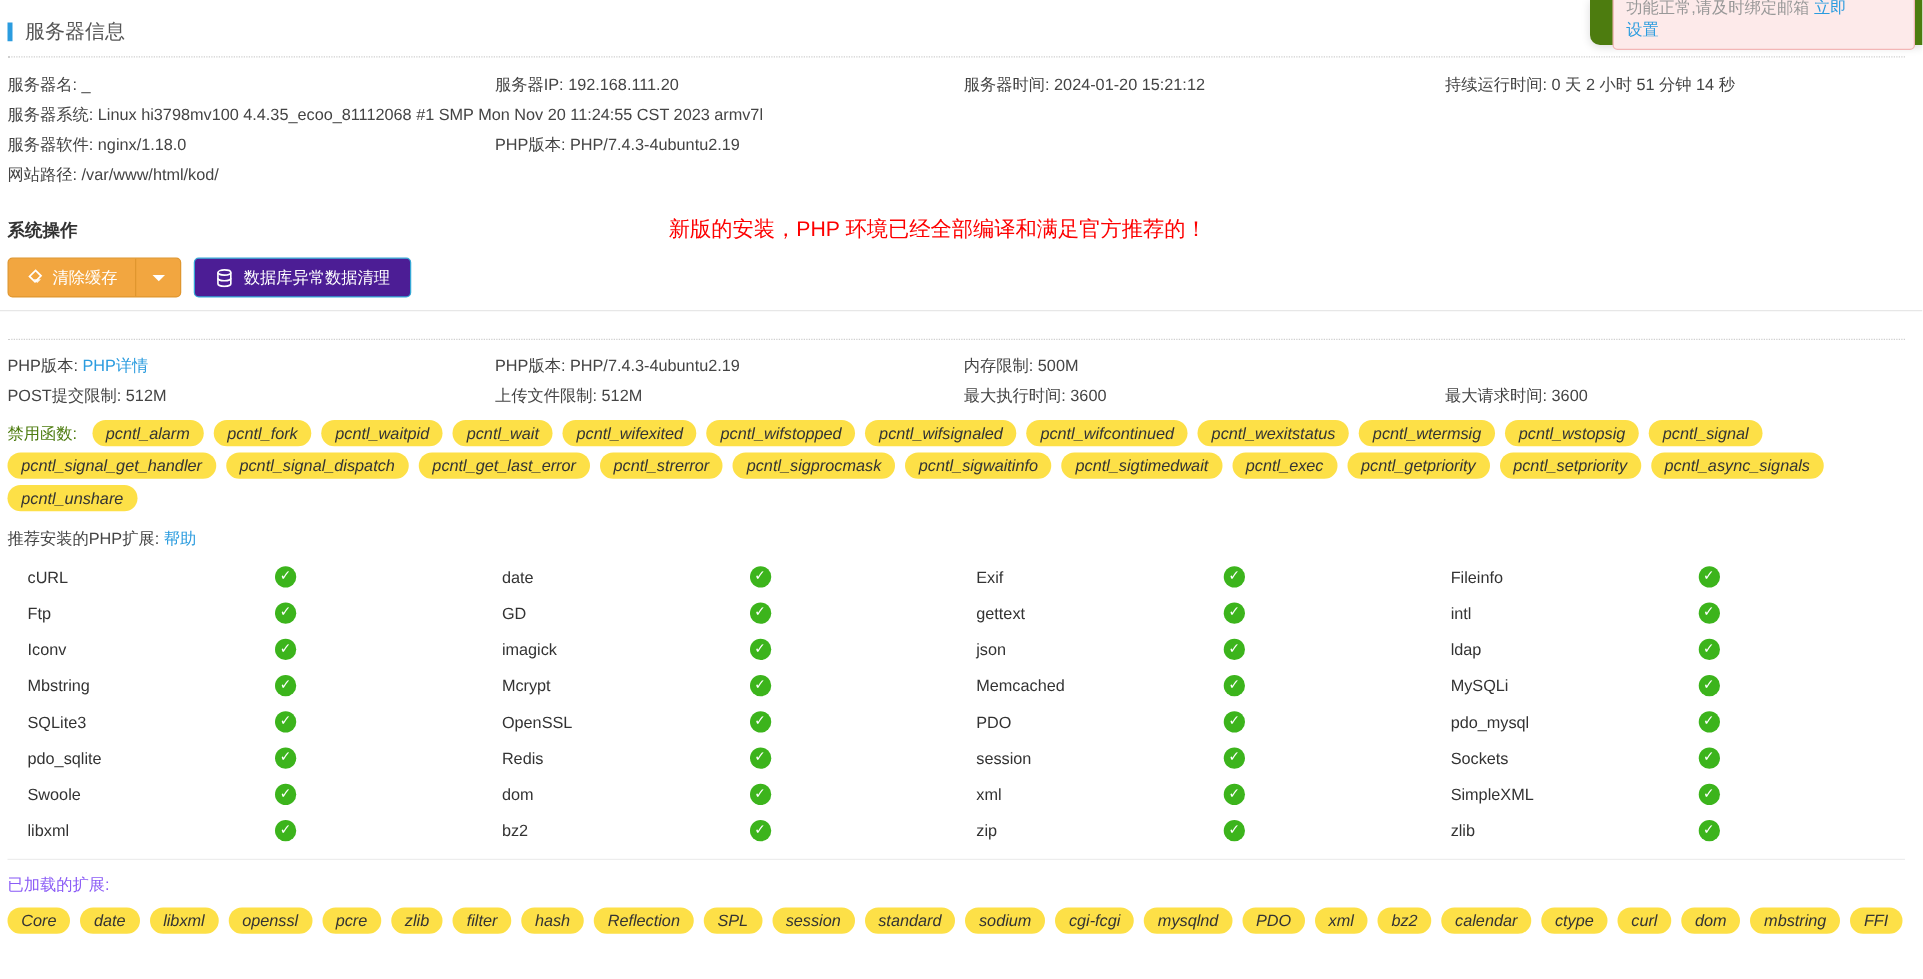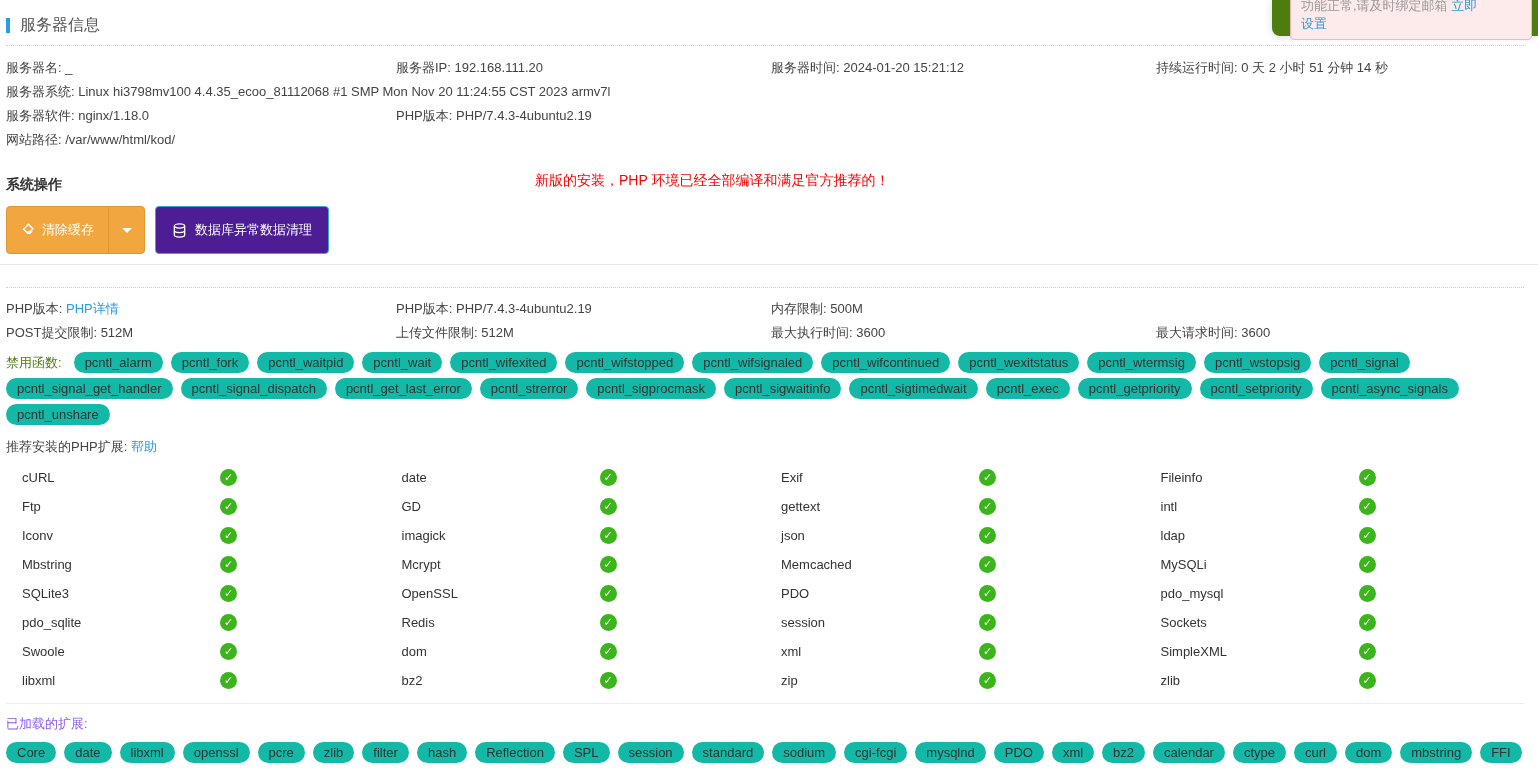--- a/index.html
+++ b/index.html
@@ -22,44 +22,44 @@
     display:grid; grid-template-columns:390px 375px 385px 1fr;
     padding-top:14px; row-gap:9px; line-height:15px;
   }
   .info-cell.span-all { grid-column:1 / -1; }
   .info-cell .lbl { color:#444; }
   .info-cell .val { color:#444; }
 
   .ops-title { font-size:14px; font-weight:bold; color:#333; margin:29px 0 12px 0; }
   .btn-row { display:flex; align-items:center; }
   .btn {
-    height:48px; display:inline-flex; align-items:center; color:#fff;
+    height:32px; display:inline-flex; align-items:center; color:#fff;
     font-size:13px; border-radius:4px; cursor:pointer; user-select:none;
   }
   .btn-orange { background:#f2a640; border:1px solid #e0962e; }
   .btn-orange .main { display:flex; align-items:center; padding:0 14px; gap:7px; height:100%; }
   .btn-orange .caret-part { width:36px; height:100%; display:flex; align-items:center; justify-content:center; border-left:1px solid #e0962e; }
   .caret-down { width:0; height:0; border-left:5px solid transparent; border-right:5px solid transparent; border-top:5px solid #fff; }
   .btn-blue { background:#4c1d95; border:1px solid #35a8d6; padding:0 16px; gap:8px; margin-left:10px; }
   .btn svg { display:block; }
 
-  .red-note { position:absolute; left:535px; top:172px; color:#fd0000; font-size:14px; white-space:nowrap; }
+  .red-note { position:absolute; left:535px; top:172px; color:#fd0000; font-size:17px; white-space:nowrap; }
 
   .php-grid {
     display:grid; grid-template-columns:390px 375px 385px 1fr;
     padding-top:13px; row-gap:9px; line-height:15px;
   }
   a.link { color:#2b9cdf; text-decoration:none; cursor:pointer; }
 
   .pills { display:flex; flex-wrap:wrap; align-items:center; gap:5px 8px; }
   .pills-block { margin-top:12px; }
   .pills-label { margin-right:4px; color:#4d7c0f; }
   .pill {
-    background:#14b8a6; color:#333; border-radius:12px; padding:3px 11px;
-    line-height:15px; white-space:nowrap;
+    background:#fde047; color:#333; border-radius:12px; padding:3px 11px;
+    line-height:15px; white-space:nowrap;font-style:italic;
   }
 
   .reco-line { margin-top:13px; }
   .ext-grid {
     display:grid; grid-template-columns:repeat(4,1fr);
     margin-top:7px; grid-auto-rows:29px;
   }
   .ext-cell { display:flex; align-items:center; padding-left:16px; }
   .ext-name { width:198px; color:#333; }
   .check-icon {

